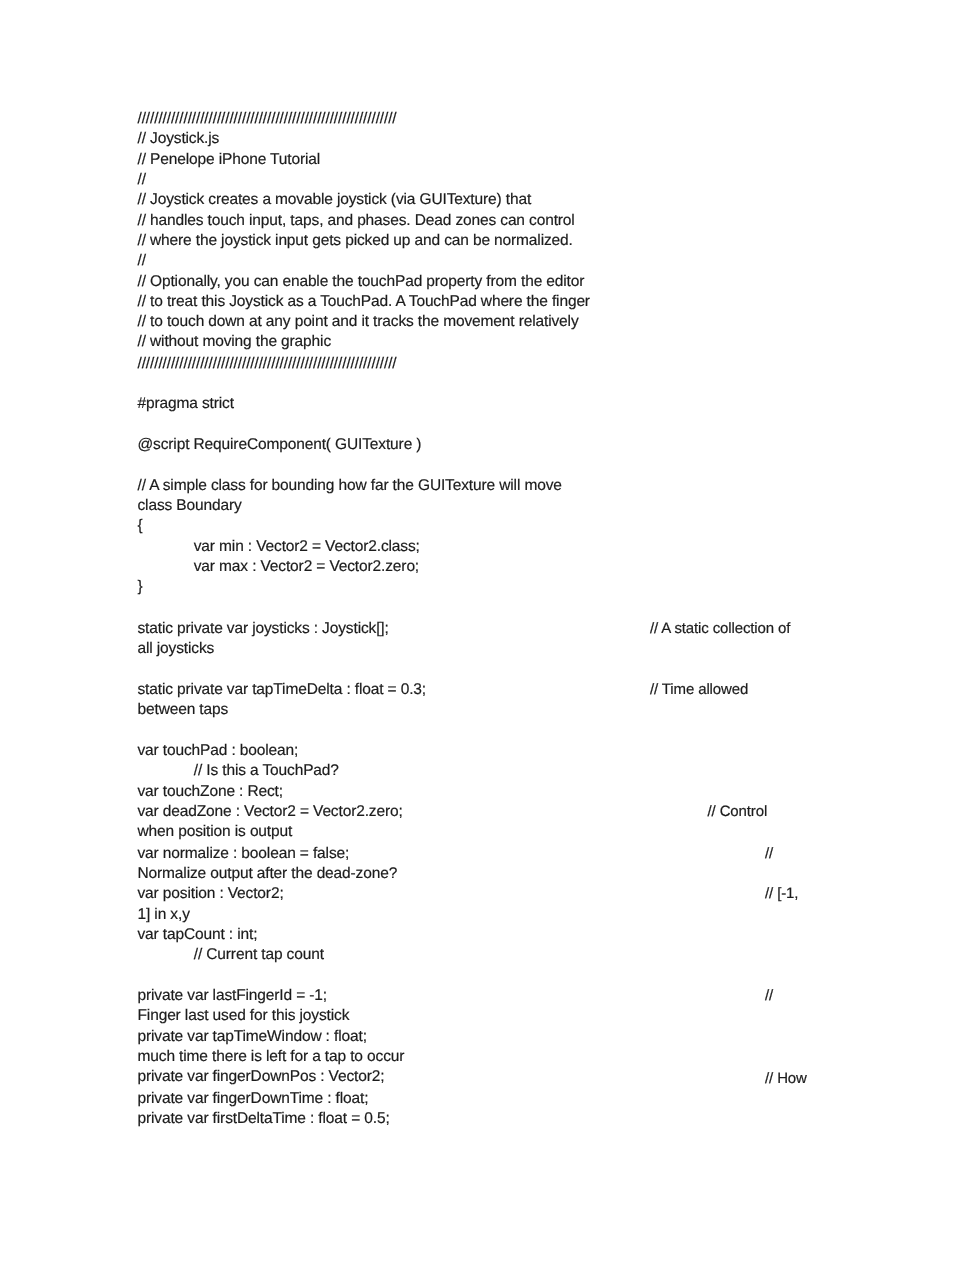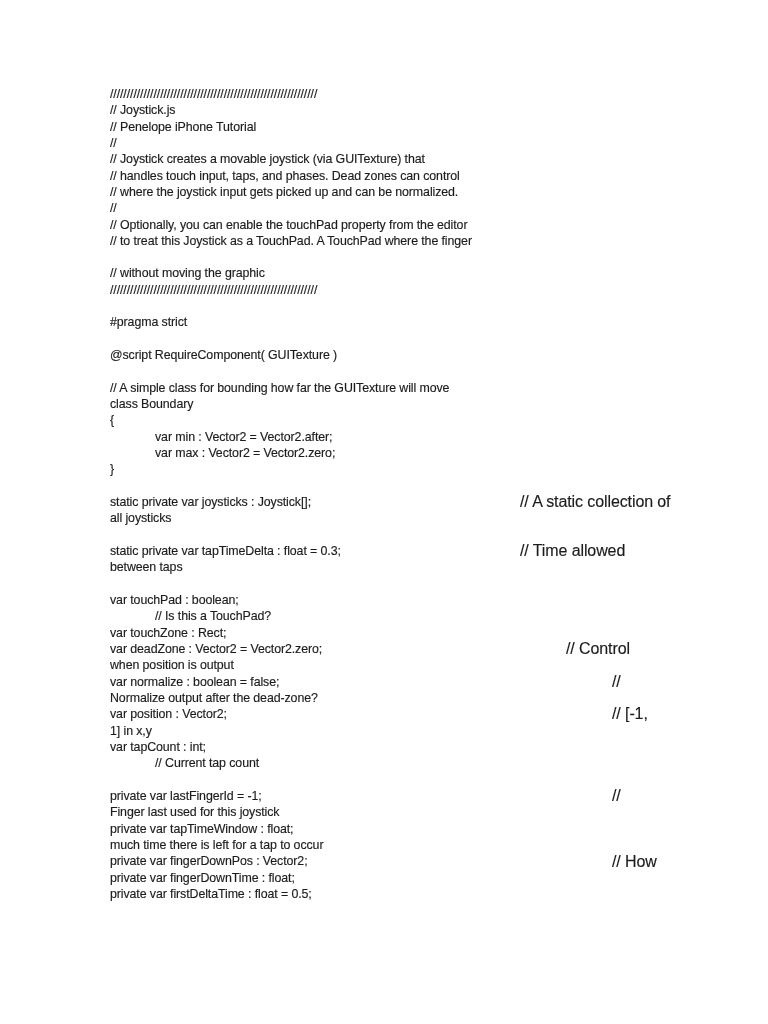--- a/index.html
+++ b/index.html
@@ -14,48 +14,49 @@
     font-family: "Liberation Sans", sans-serif;
     font-size: 12.4px;
     line-height: 16px;
     color: #1c1c1c;
     white-space: pre;
     letter-spacing: -0.1px;
     font-weight: 500;
     -webkit-text-stroke: 0.15px #1c1c1c;
   }
   .indent { left: 155px; }
-  .rc { position: absolute; font-family: "Liberation Sans", sans-serif; font-size: 16px; line-height: 16px; color: #1c1c1c; white-space: pre; -webkit-text-stroke: 0.15px #1c1c1c; letter-spacing: -0.1px; }
+  .rc { position: absolute; font-family: "Liberation Sans", sans-serif; font-size: 12px; line-height: 16px; color: #1c1c1c; white-space: pre; -webkit-text-stroke: 0.15px #1c1c1c; letter-spacing: -0.1px; }
   .rc-a { left: 520px; }
   .rc-b { left: 566px; }
   .rc-c { left: 612px; }
 </style>
 </head>
 <body>
 
 <div class="page">
   <div class="line" style="top:86px">//////////////////////////////////////////////////////////////</div>
   <div class="line" style="top:102px">// Joystick.js</div>
   <div class="line" style="top:119px">// Penelope iPhone Tutorial</div>
   <div class="line" style="top:135px">//</div>
   <div class="line" style="top:151px">// Joystick creates a movable joystick (via GUITexture) that</div>
   <div class="line" style="top:168px">// handles touch input, taps, and phases. Dead zones can control</div>
   <div class="line" style="top:184px">// where the joystick input gets picked up and can be normalized.</div>
   <div class="line" style="top:200px">//</div>
   <div class="line" style="top:217px">// Optionally, you can enable the touchPad property from the editor</div>
   <div class="line" style="top:233px">// to treat this Joystick as a TouchPad. A TouchPad where the finger</div>
+  <div class="line" style="top:249px">// to touch down at any point and it tracks the movement relatively</div>
   <div class="line" style="top:265px">// without moving the graphic</div>
   <div class="line" style="top:282px">//////////////////////////////////////////////////////////////</div>
 
   <div class="line" style="top:314px">#pragma strict</div>
   <div class="line" style="top:347px">@script RequireComponent( GUITexture )</div>
   <div class="line" style="top:380px">// A simple class for bounding how far the GUITexture will move</div>
   <div class="line" style="top:396px">class Boundary</div>
   <div class="line" style="top:412px">{</div>
-  <div class="line indent" style="top:429px">var min : Vector2 = Vector2.after;</div>
+  <div class="line indent" style="top:429px">var min : Vector2 = Vector2.class;</div>
   <div class="line indent" style="top:445px">var max : Vector2 = Vector2.zero;</div>
   <div class="line" style="top:461px">}</div>
 
   <div class="line" style="top:494px">static private var joysticks : Joystick[];</div>
   <div class="rc rc-a" style="top:494px">// A static collection of</div>
   <div class="line" style="top:510px">all joysticks</div>
   <div class="line" style="top:543px">static private var tapTimeDelta : float = 0.3;</div>
   <div class="rc rc-a" style="top:543px">// Time allowed</div>
   <div class="line" style="top:559px">between taps</div>
 

